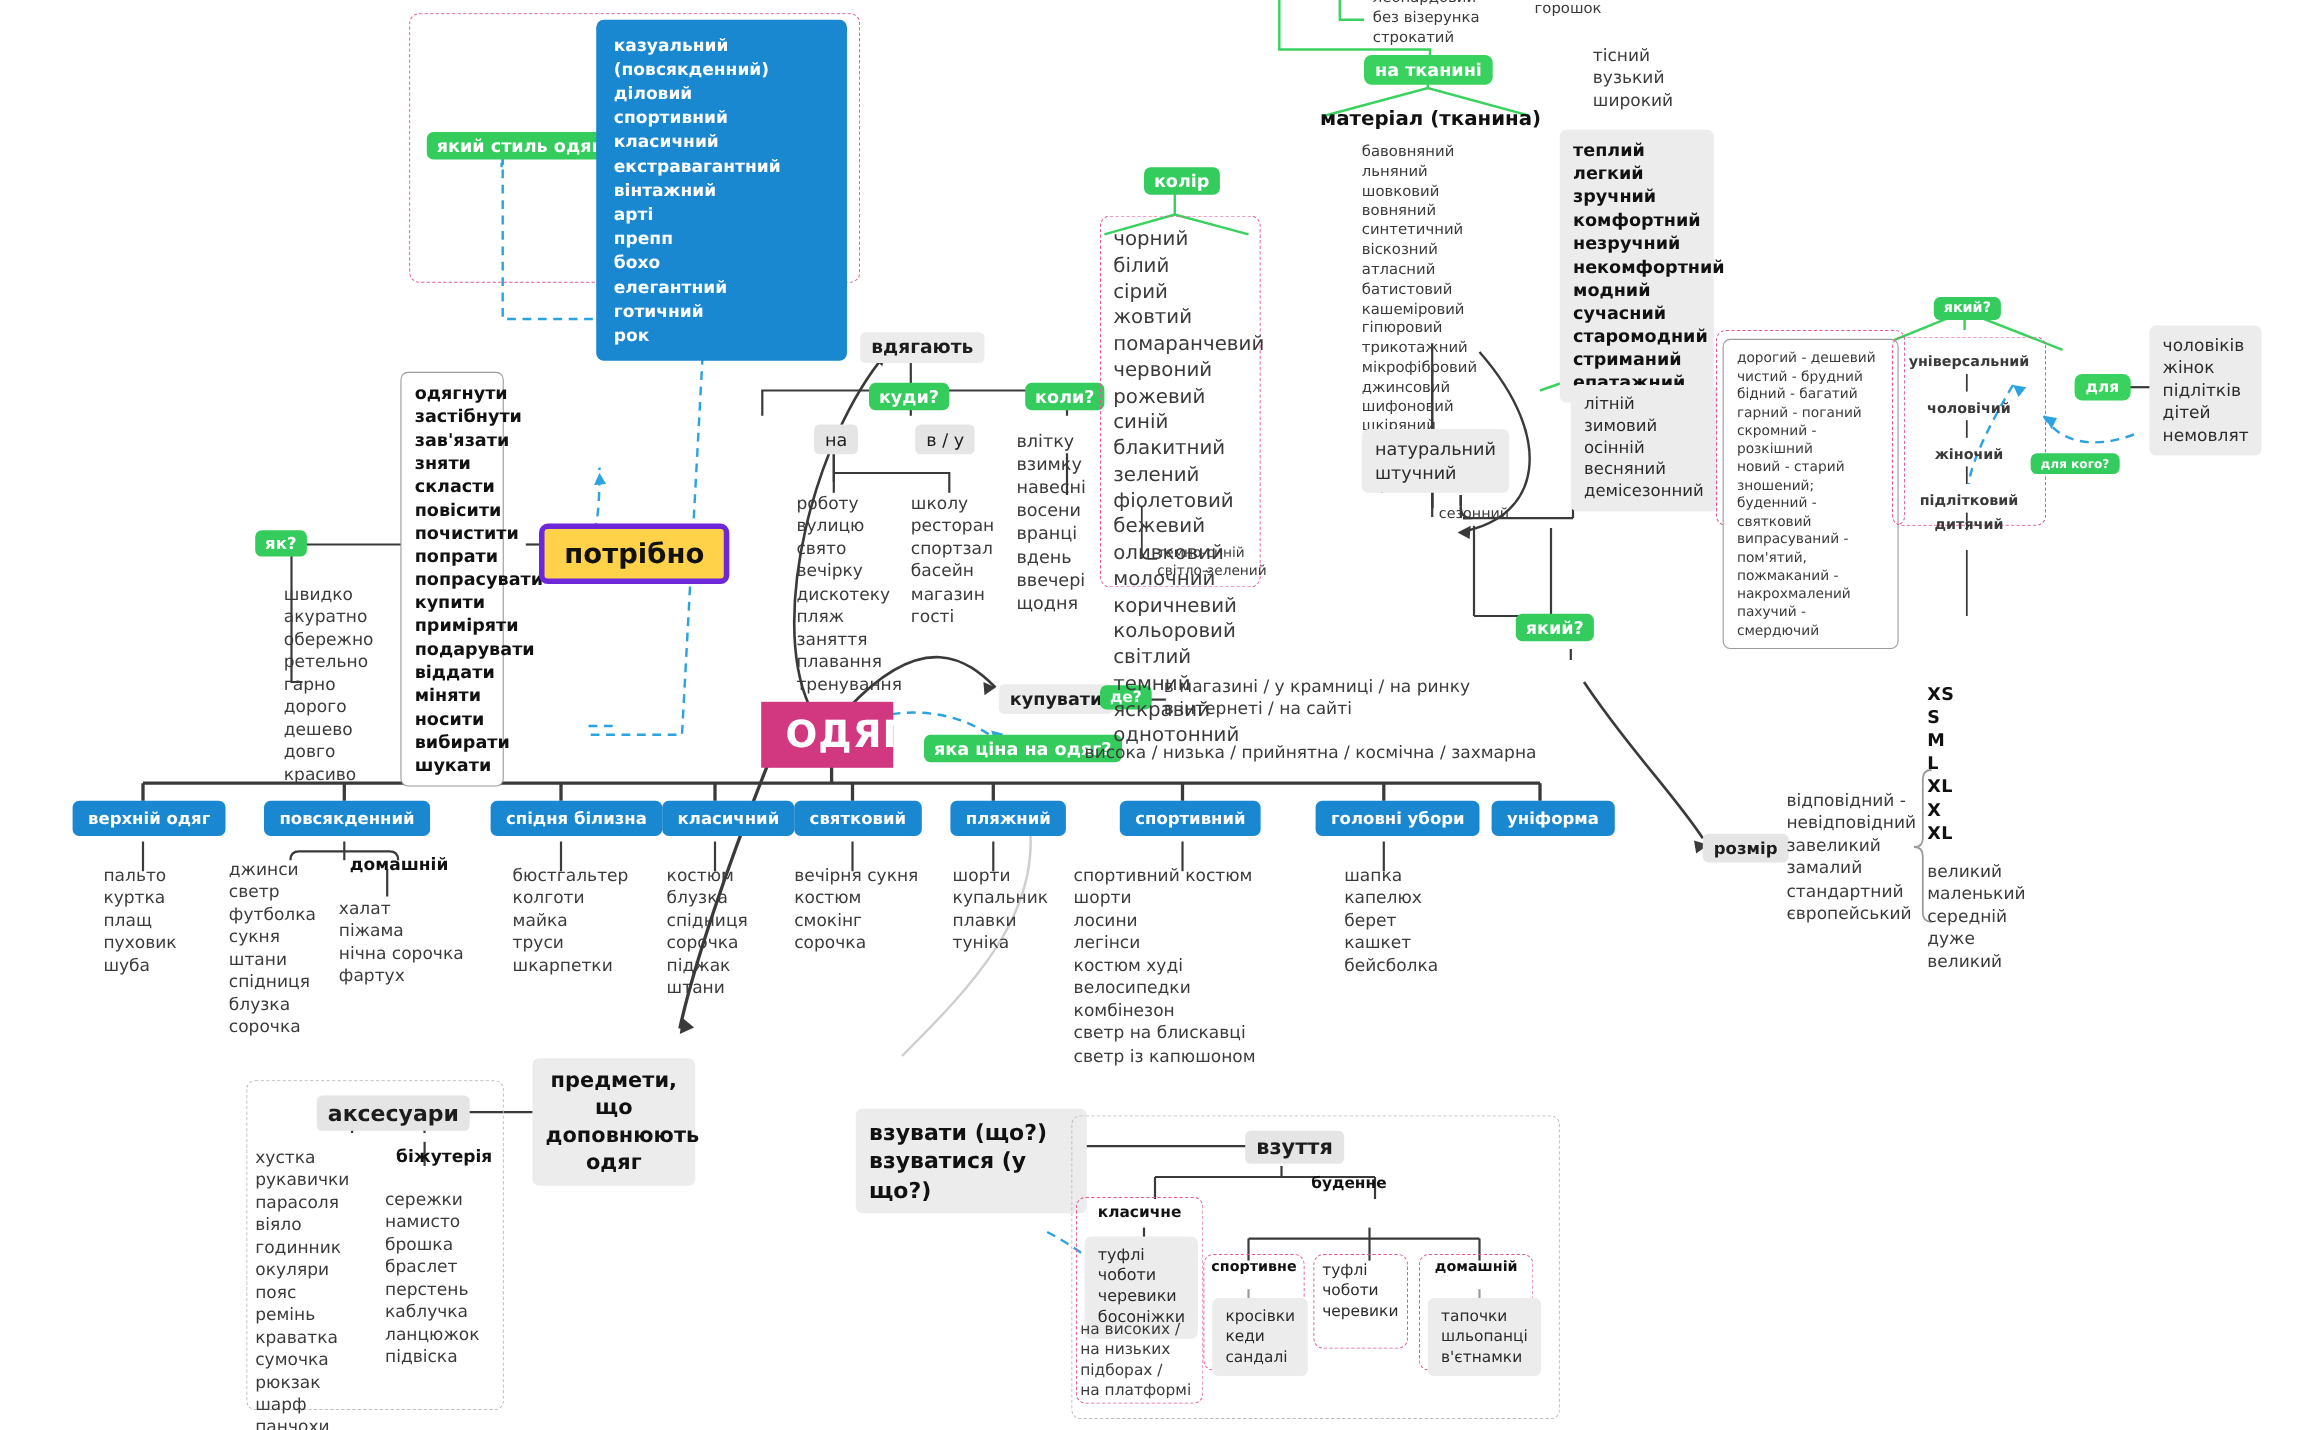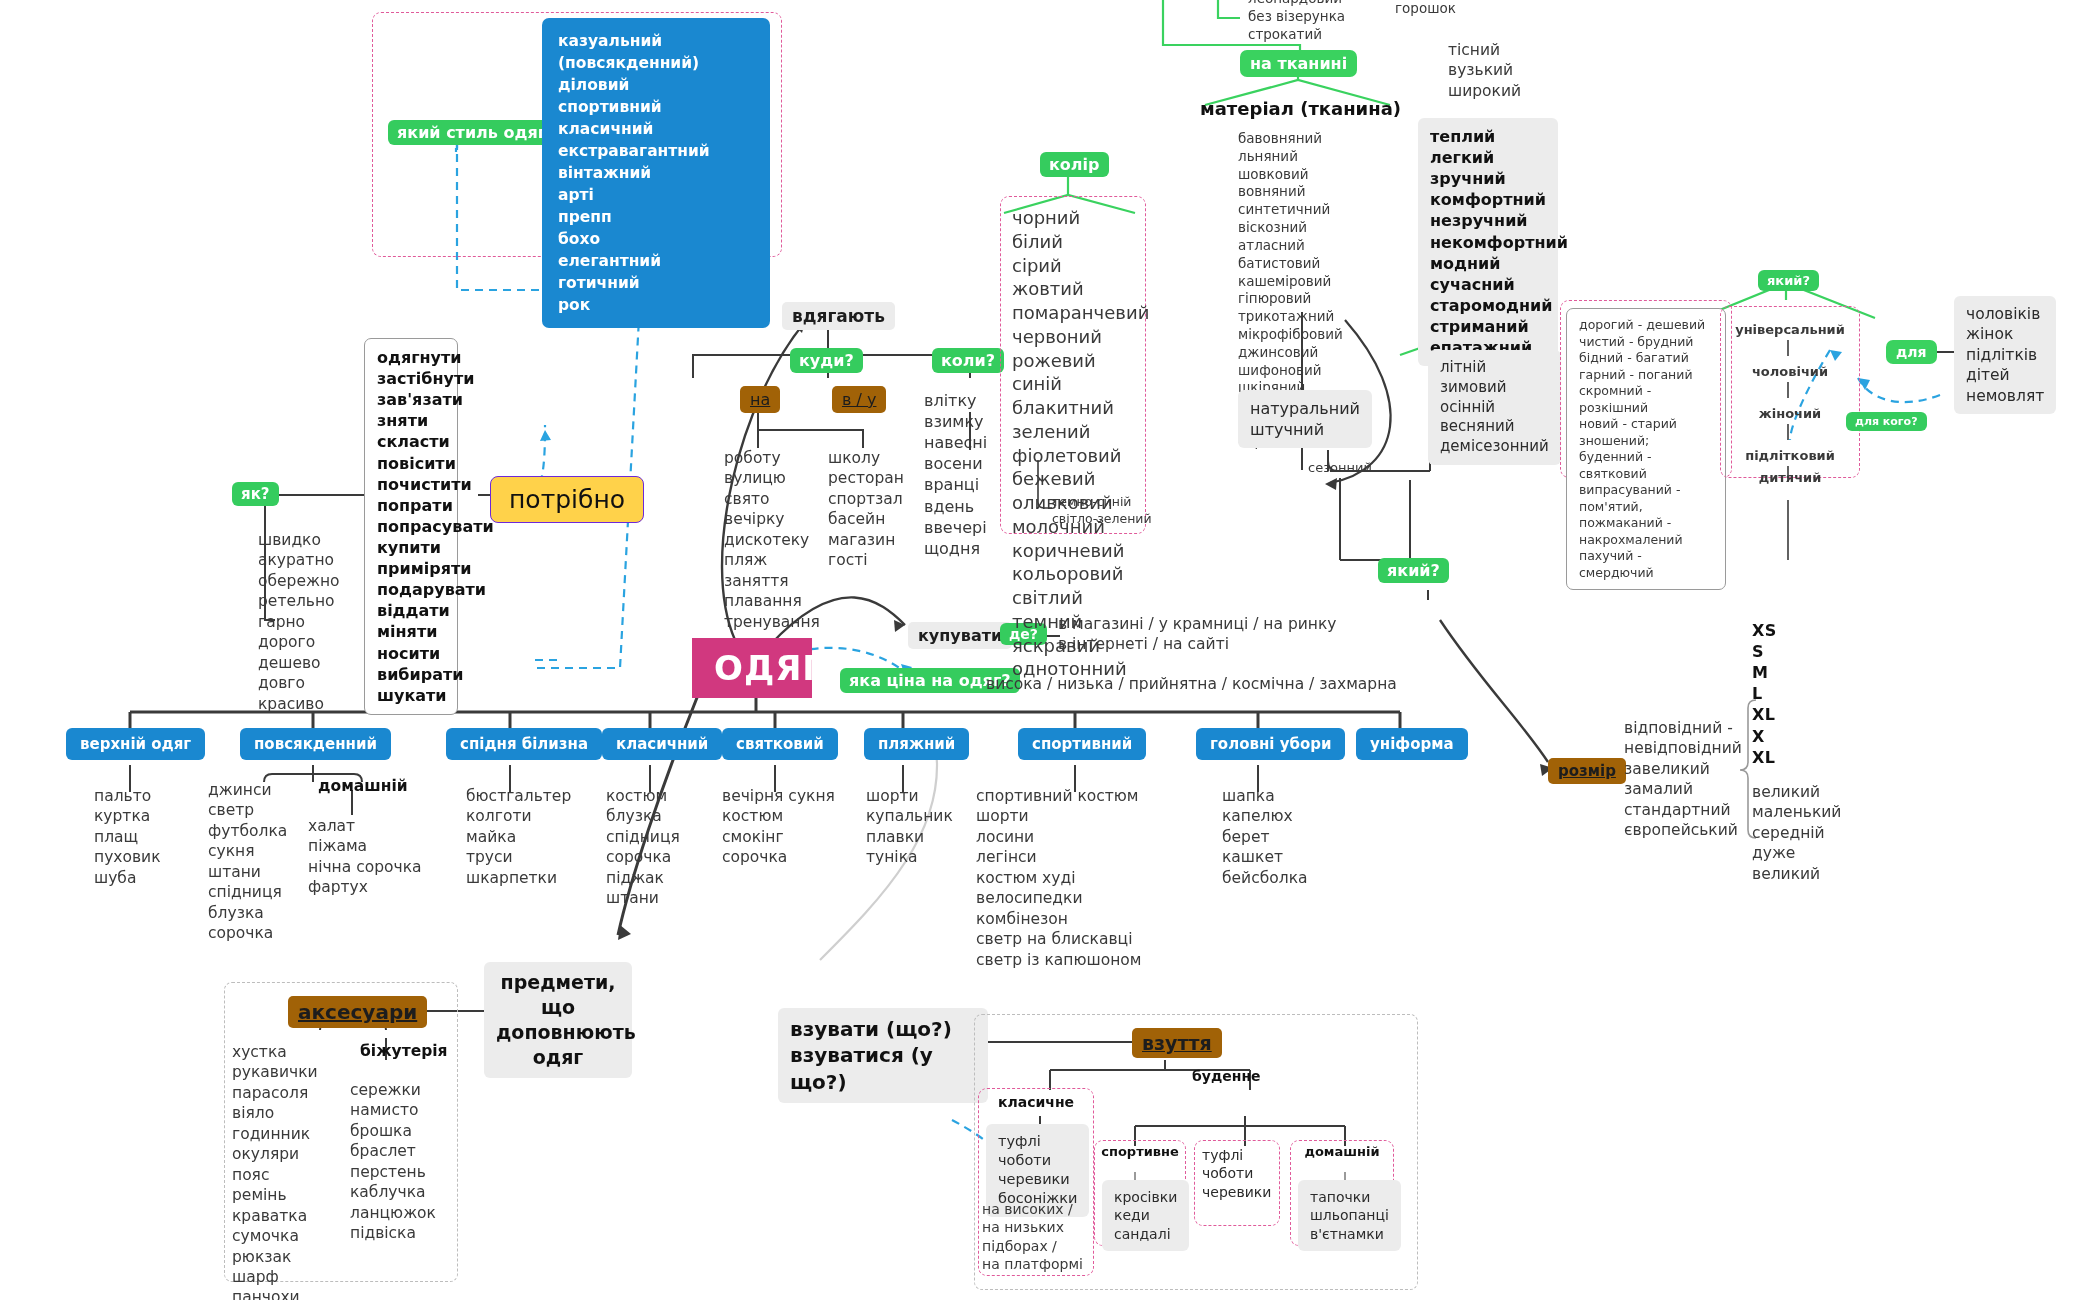--- a/index.html
+++ b/index.html
@@ -8,31 +8,31 @@
   #canvas{position:absolute;left:0;top:0;width:2100px;height:1300px;}
   svg.wires{position:absolute;left:0;top:0;width:2100px;height:1300px;pointer-events:none;}
   .n{position:absolute;box-sizing:border-box;}
   .list{line-height:1.32;white-space:pre-line;}
 
   
   .green{background:#3ad25f;color:#ffffff;font-weight:bold;border-radius:7px;
          padding:4px 10px;display:inline-block;white-space:nowrap;}
   .greenq{background:#35cc5e;color:#ffffff;font-weight:bold;border-radius:6px;
           padding:3px 9px;display:inline-block;white-space:nowrap;}
-  .grey{background:#a16207;color:#1d1d1d;border-radius:5px;padding:4px 10px;
-        display:inline-block;white-space:nowrap;text-decoration:underline;}
+  .grey{background:#e5e5e5;color:#1d1d1d;border-radius:5px;padding:4px 10px;
+        display:inline-block;white-space:nowrap;}
   .greyb{background:#ececec;color:#1d1d1d;font-weight:bold;border-radius:5px;
          padding:4px 10px;display:inline-block;white-space:nowrap;}
   .greybox{background:#ececec;color:#1d1d1d;border-radius:6px;padding:8px 12px;display:inline-block;}
   .blue{background:#1a88d0;color:#ffffff;font-weight:bold;border-radius:6px;
         padding:7px 14px;display:inline-block;white-space:nowrap;text-align:center;}
   .bluepanel{background:#1a88d0;color:#ffffff;font-weight:bold;border-radius:7px;
              padding:12px 16px;line-height:1.42;}
-  .yellow{background:#ffd24a;color:#111;font-weight:normal;border-radius:8px;
-          border:1px solid #6d28d9;padding:8px 18px;font-size:25px;display:inline-block;}
+  .yellow{background:#ffd24a;color:#111;font-weight:bold;border-radius:8px;
+          border:5px solid #6d28d9;padding:8px 18px;font-size:25px;display:inline-block;}
   .pink{background:#d1387f;color:#fff;font-weight:bold;font-size:34px;letter-spacing:1px;
         padding:10px 22px;display:inline-block;}
   .whitebox{background:#ffffff;border:1px solid #9a9a9a;border-radius:7px;padding:8px 12px;}
   .dashpink{border:1.6px dashed #e05a9a;border-radius:9px;}
   .dashgrey{border:1.4px dashed #bdbdbd;border-radius:8px;}
 </style>
 </head>
 <body>
 
 <div id="canvas">

